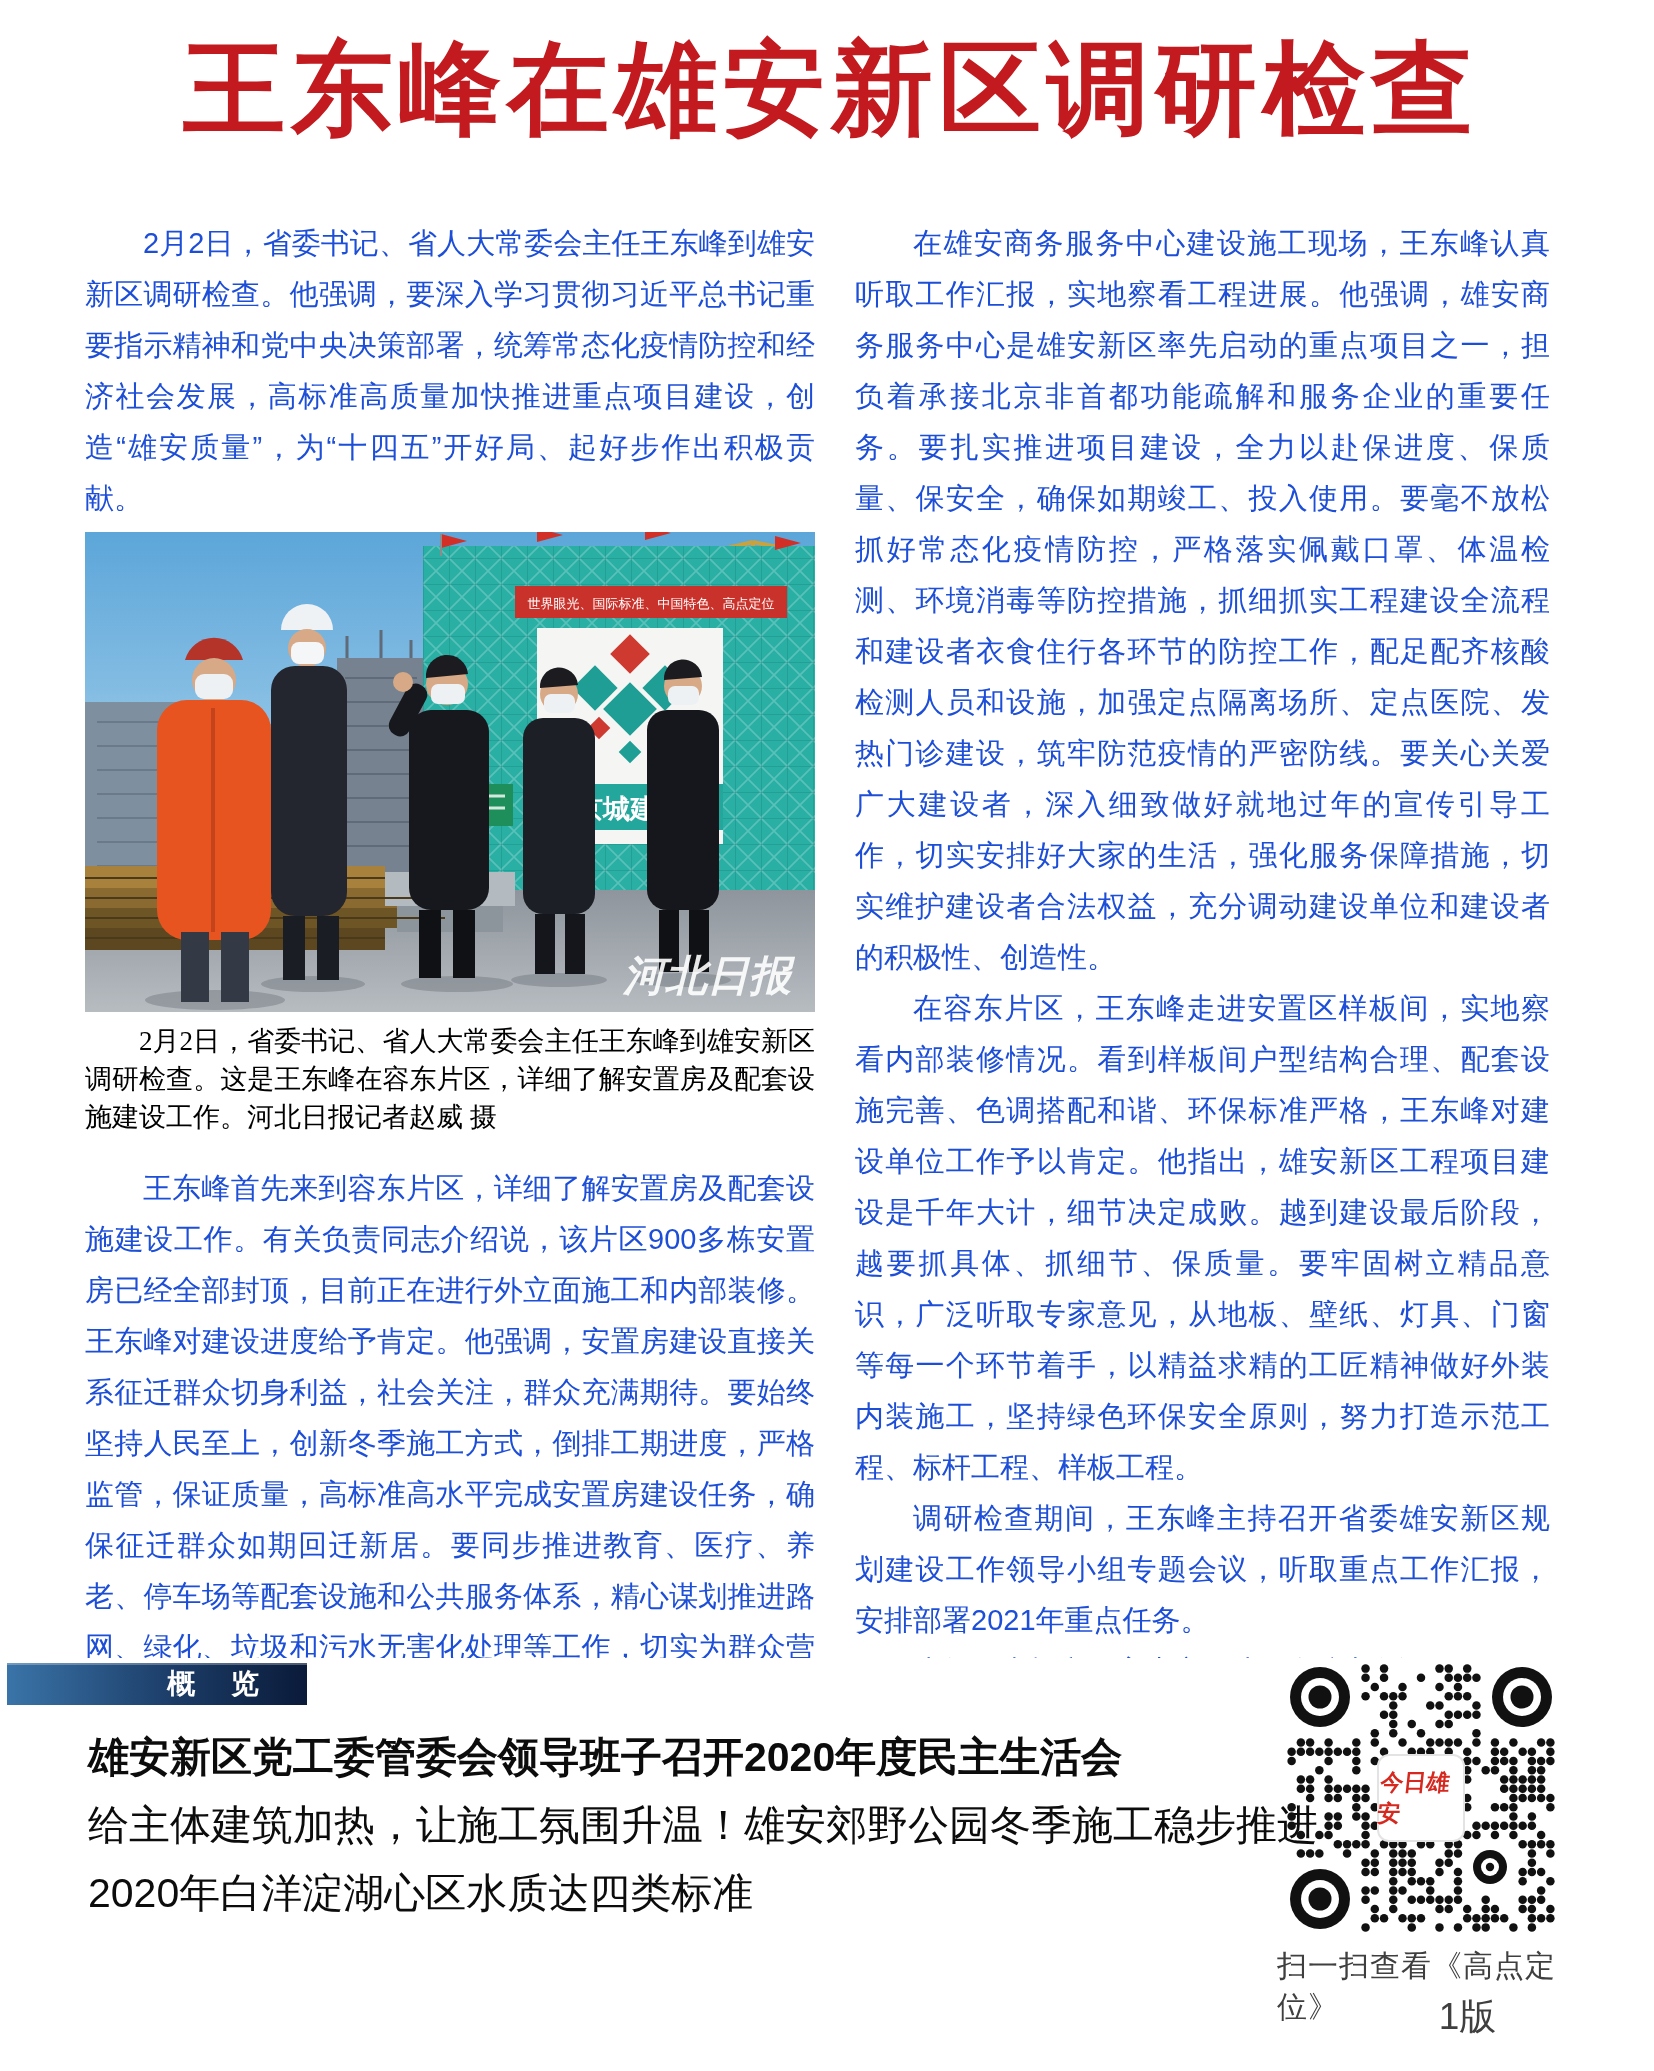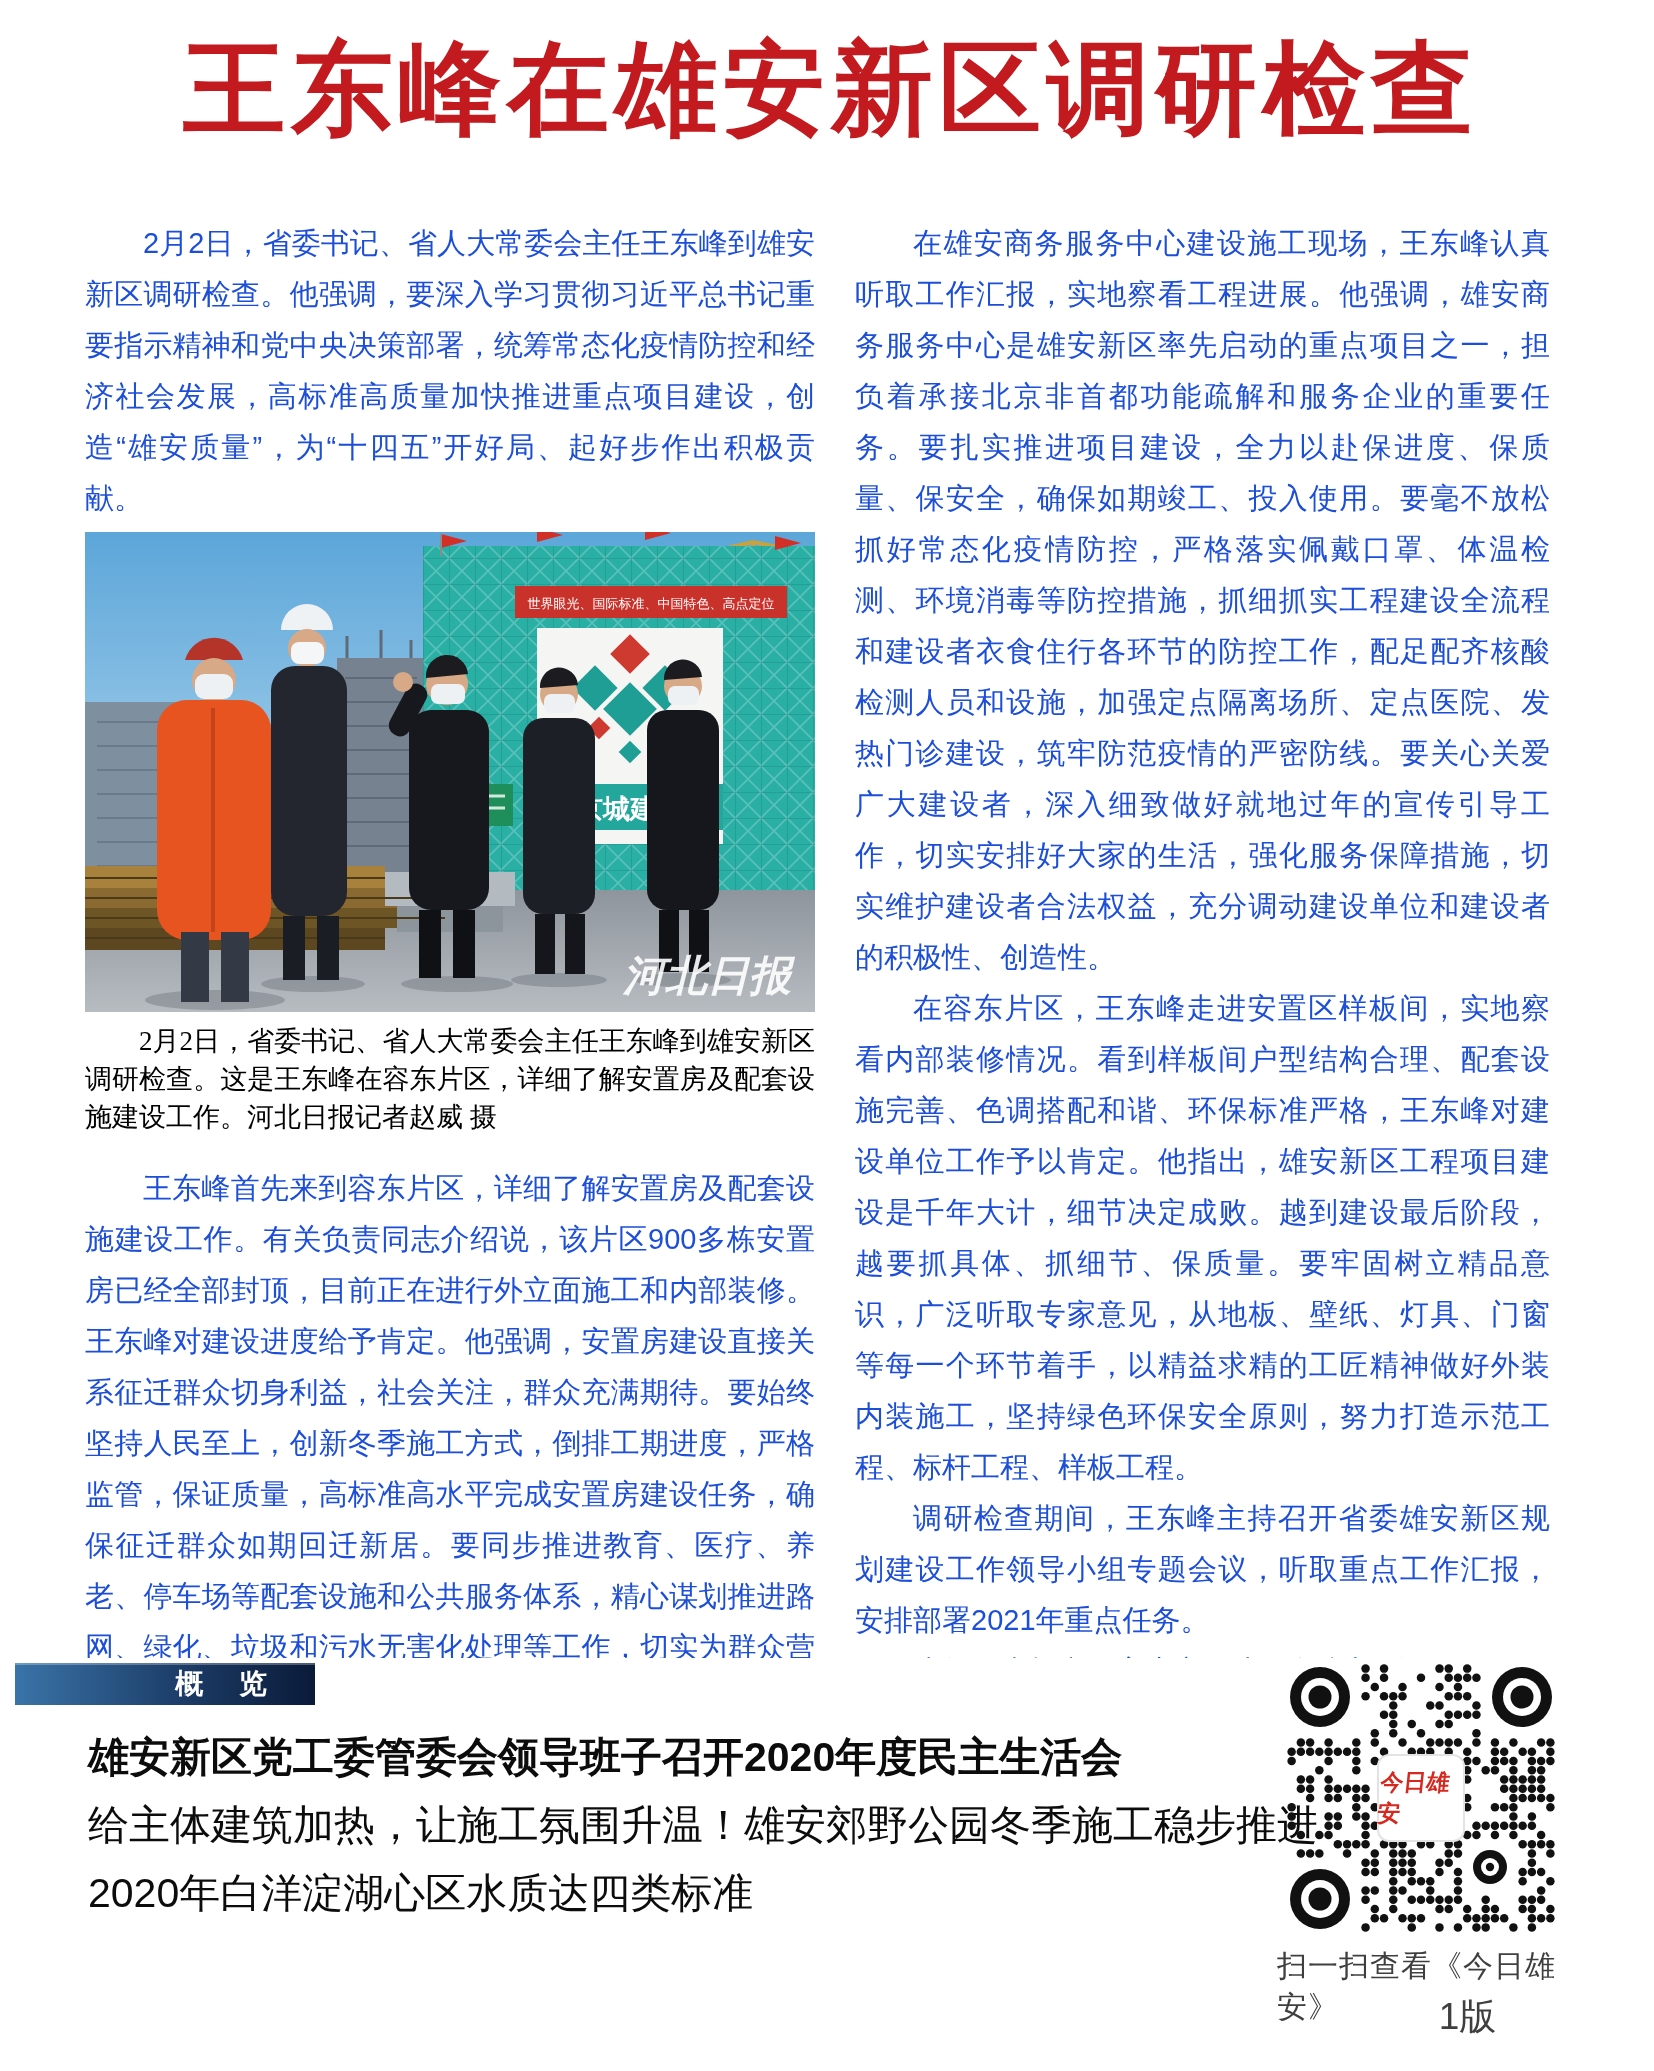--- a/index.html
+++ b/index.html
@@ -16,21 +16,21 @@
   .col-right{width:695px;flex:none;}
   p.body{margin:0;font-size:29px;line-height:51px;text-align:justify;
     text-indent:2em;color:#1d4ed8;}
   .mt{margin-top:8px;}
 
   .photo{position:relative;width:730px;height:480px;margin-top:8px;background:#9fc7e4;overflow:hidden;}
   .photo svg{display:block;}
   .caption{margin-top:10px;font-family:"Liberation Serif","DejaVu Serif",serif;
     font-size:27px;line-height:38px;text-align:justify;text-indent:2em;color:#000000;}
 
-  .overview-bar{position:absolute;top:1663px;left:15px;width:300px;height:42px;
+  .overview-bar{position:absolute;top:1663px;left:7px;width:300px;height:42px;
     background:linear-gradient(90deg,#3a74a8 0%,#1c3d68 55%,#0a1a39 100%);
     display:flex;align-items:center;justify-content:flex-end;
     padding-right:34px;box-sizing:border-box;
     box-shadow:inset 0 2px 0 rgba(255,255,255,.28);}
   .overview-bar span{color:#ffffff;font-size:28px;font-weight:bold;letter-spacing:14px;}
 
   .overview-list{position:absolute;top:1736px;left:88px;width:1230px;}
   .overview-item{font-size:41px;line-height:1.05;margin-bottom:25px;color:#0c0c0c;
     white-space:nowrap;}
   .overview-item.bold{font-weight:bold;}
@@ -501,14 +501,14 @@
       <circle cx="33" cy="235" r="19" fill="#fff"></circle>
       <circle cx="33" cy="235" r="11.5" fill="#111"></circle>
       <circle cx="203" cy="203" r="17" fill="#111"></circle>
       <circle cx="203" cy="203" r="9" fill="#fff"></circle>
       <circle cx="203" cy="203" r="4.2" fill="#111"></circle>
     </svg>
   <div class="qr-logo">
     <span>今日雄安</span>
   </div>
 </div>
-<div class="qr-caption">扫一扫查看《今日雄安》</div>
+<div class="qr-caption">扫一扫查看《高点定位》</div>
 <div class="page-num">1版</div>
 
 </body></html>

